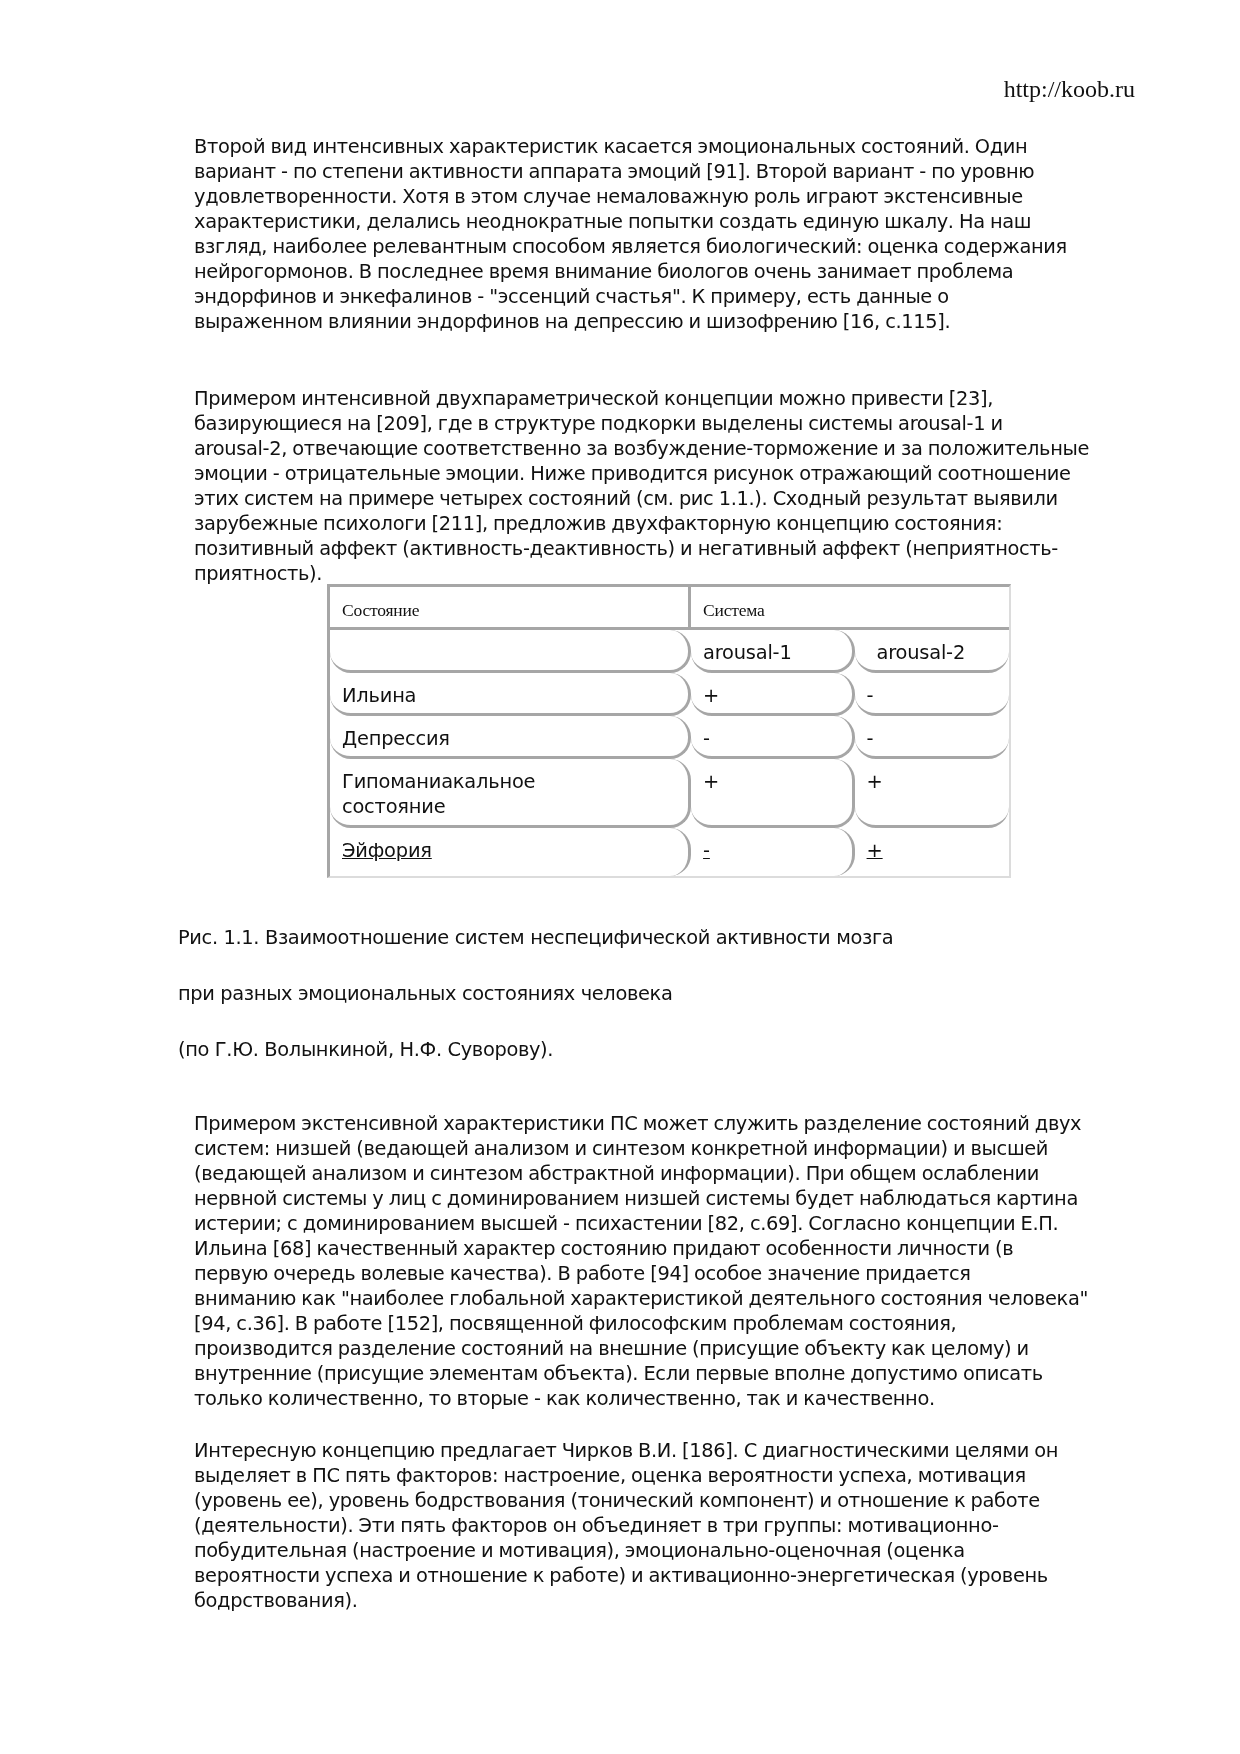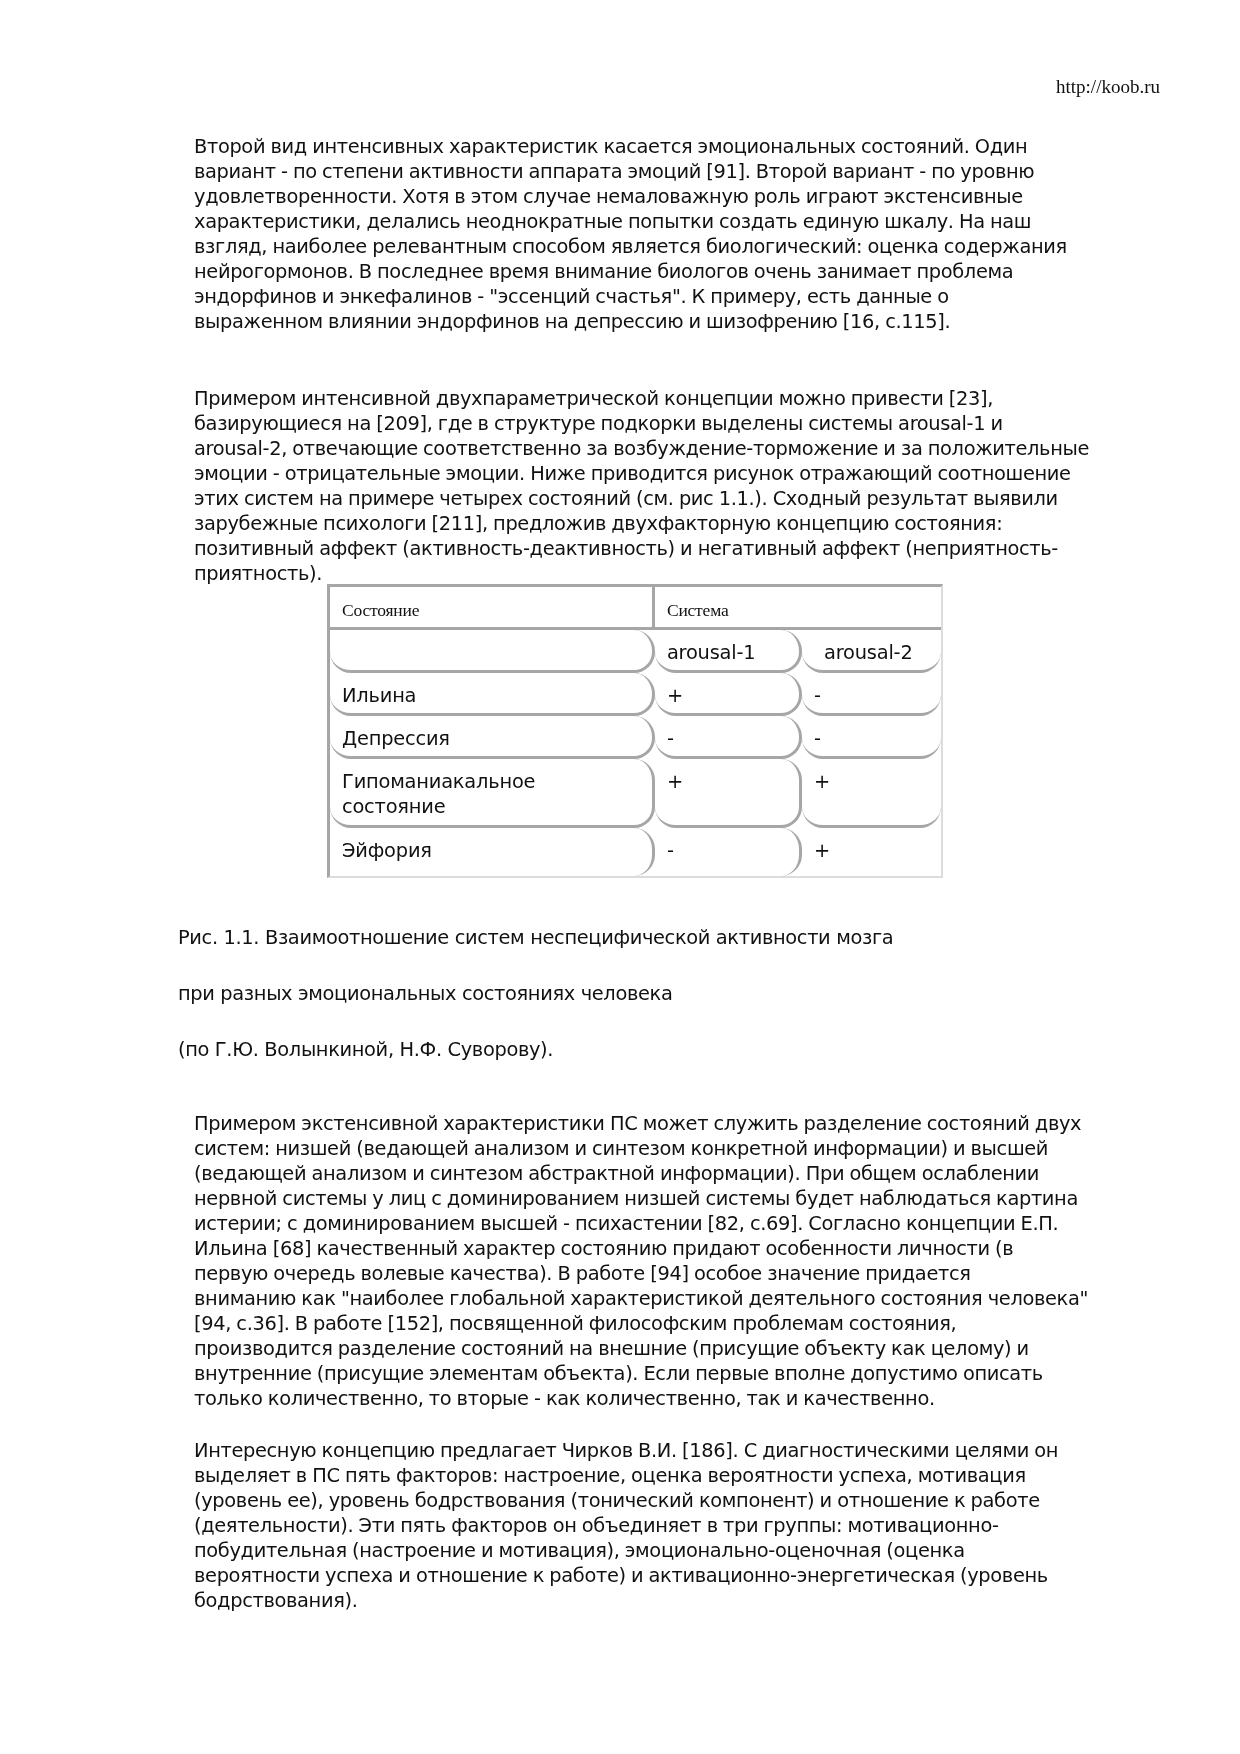--- a/index.html
+++ b/index.html
@@ -7,23 +7,23 @@
       width: 1240px;
       height: 1754px;
       position: relative;
       overflow: hidden;
       color: #111;
       font-family: "DejaVu Sans", sans-serif;
     }
     .site-url {
       position: absolute;
       top: 76px;
-      right: 80px;
+      right: 105px;
       font-family: "Liberation Serif", serif;
-      font-size: 19px;
+      font-size: 24px;
       color: #111;
     }
     .para {
       position: absolute;
       left: 178px;
       width: 1000px;
       font-size: 19.4px;
       line-height: 25px;
       margin: 16px;
       letter-spacing: -0.35px;
@@ -42,40 +42,40 @@
       margin: 0;
     }
     #cap1 { top: 926px; }
     #cap2 { top: 982px; }
     #cap3 { top: 1038px; }
 
     table.states {
       position: absolute;
       left: 327px;
       top: 584px;
-      width: 616px;
+      width: 684px;
       border-collapse: separate;
       border-spacing: 0;
       border-top: 3px solid #a6a6a6;
       border-left: 3px solid #a6a6a6;
       border-right: 2px solid #dcdcdc;
       border-bottom: 2px solid #dcdcdc;
     }
     table.states td {
       border-bottom: 3px solid #a6a6a6;
       border-right: 3px solid #a6a6a6;
       border-top: 0;
       border-left: 0;
       padding: 0 12px;
       vertical-align: top;
       font-size: 19.4px;
       letter-spacing: -0.2px;
       line-height: 25px;
     }
-    table.states tr:last-child td { border-bottom: none; }
+    table.states tr:last-child td { border-bottom: none; text-decoration: underline; }
     table.states td:last-child { border-right: none; }
     table.states td.hdr {
       font-family: "Liberation Serif", serif;
       font-size: 17.5px;
       height: 43px;
       padding-top: 11px;
       box-sizing: border-box;
       vertical-align: top;
     }
     table.states td.c-state { width: 318px; }

